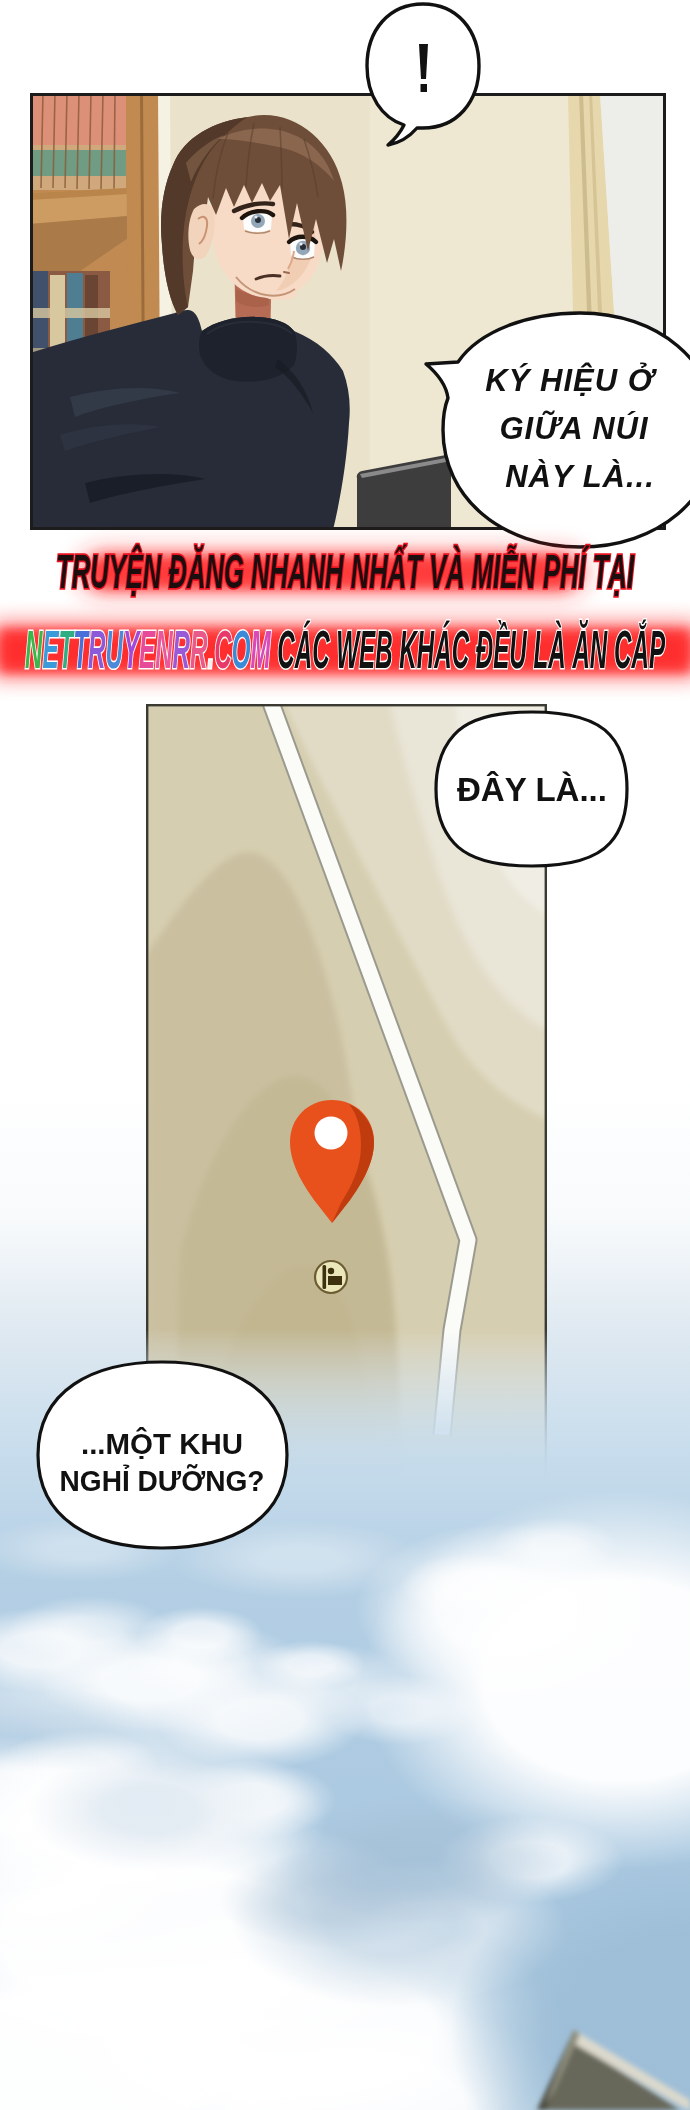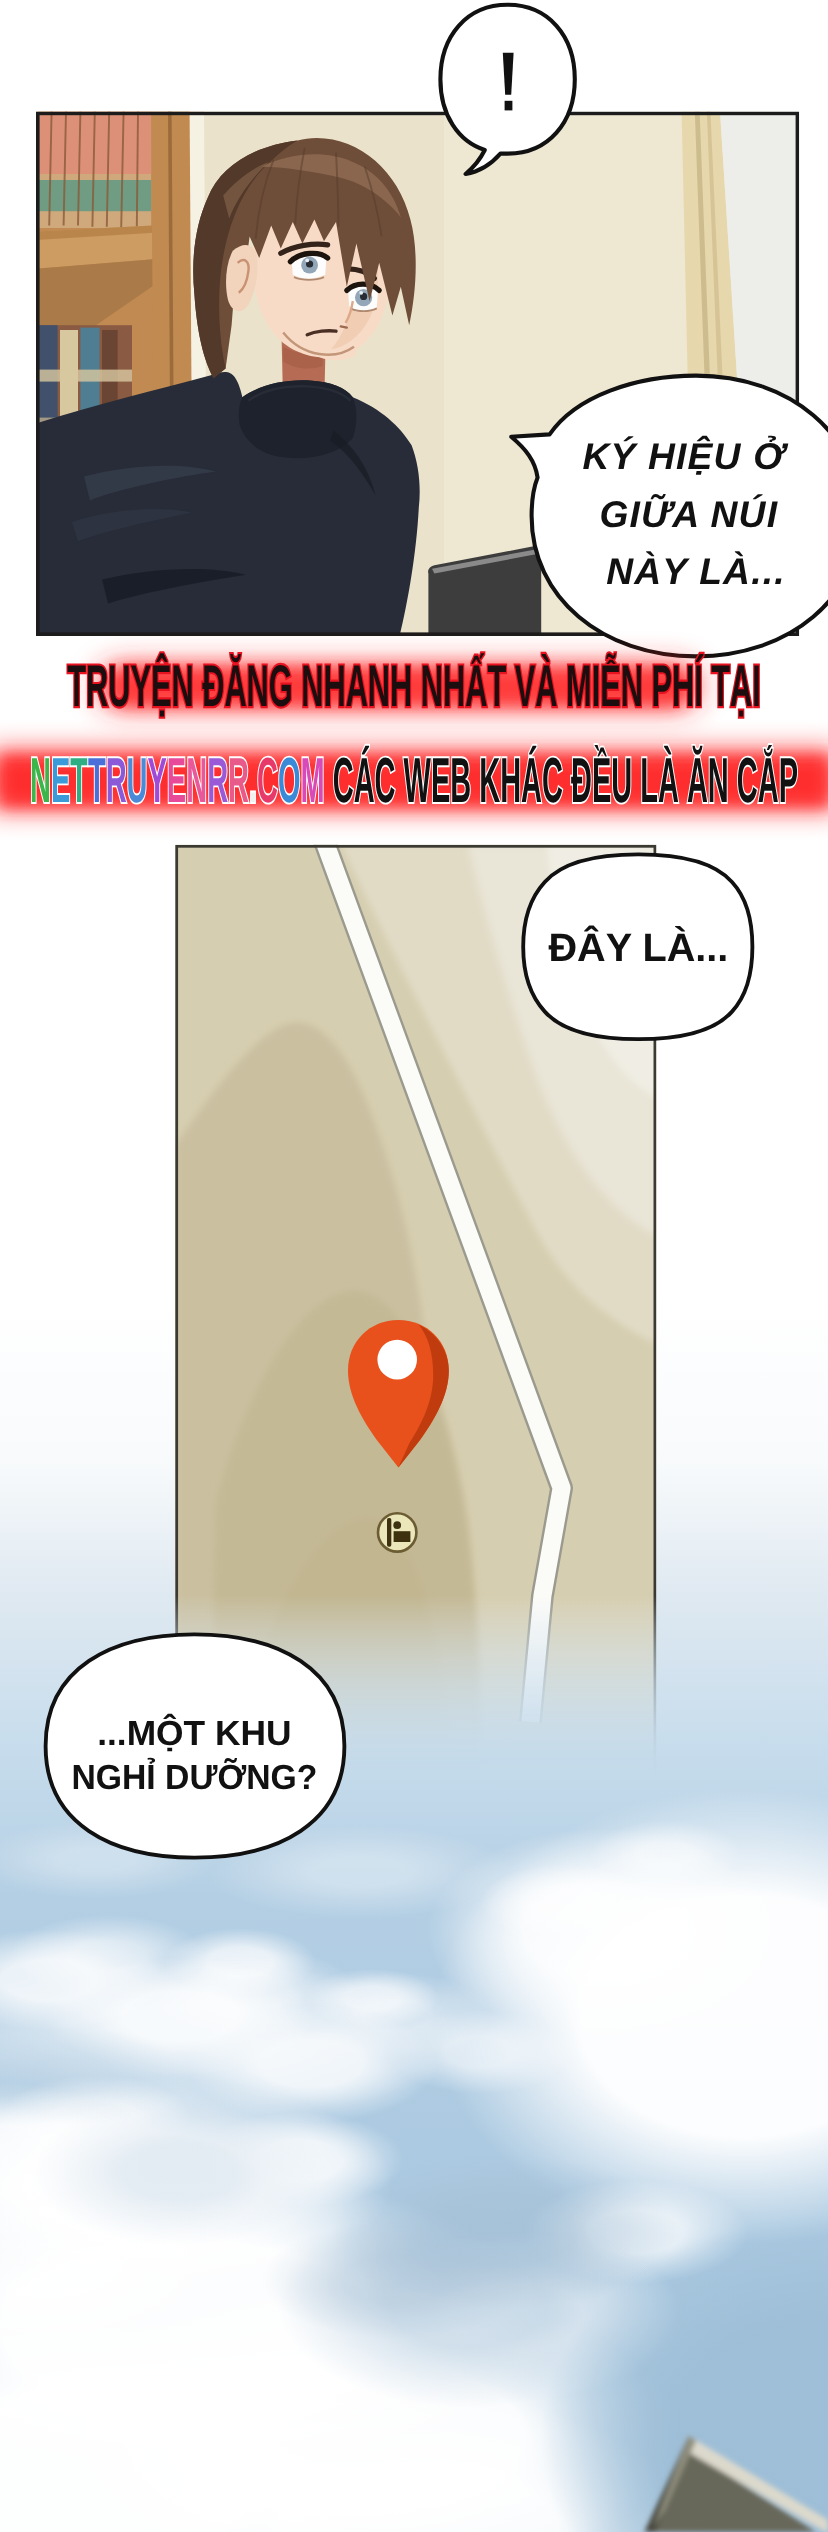--- a/index.html
+++ b/index.html
@@ -278,21 +278,21 @@
 <svg width="280" height="260" viewBox="0 0 280 260">
   <path d="M170,13 C120,13 70,30 48,62 L16,64 C28,74 36,84 38,98 C34,108 33,119 33,130 C33,198 92,247 170,247 C248,247 307,198 307,130 C307,62 248,13 170,13 Z" fill="#fff" stroke="#111" stroke-width="3.4" stroke-linejoin="round"></path>
   <g font-family="Liberation Sans, sans-serif" font-size="31" font-weight="bold" fill="#111" text-anchor="middle" letter-spacing="1">
     <text x="160" y="91">KÝ HIỆU Ở</text>
     <text x="164" y="139">GIỮA NÚI</text>
     <text x="170" y="187">NÀY LÀ...</text>
   </g>
 </svg>
 </div>
 
-<div class="abs" id="watermark" style="left:0;top:520px;width:690px;height:190px;">
+<div class="abs" id="watermark" style="left:0;top:520px;width:690px;height:190px;font-style:italic;">
 <svg width="690" height="190" viewBox="0 0 690 190">
   <defs>
     <filter id="g1" x="-40%" y="-80%" width="180%" height="260%">
             <feGaussianBlur stdDeviation="12"></feGaussianBlur>
           </filter>
     <filter id="g2" x="-20%" y="-60%" width="140%" height="220%">
             <feGaussianBlur stdDeviation="6"></feGaussianBlur>
           </filter>
   </defs>
 

